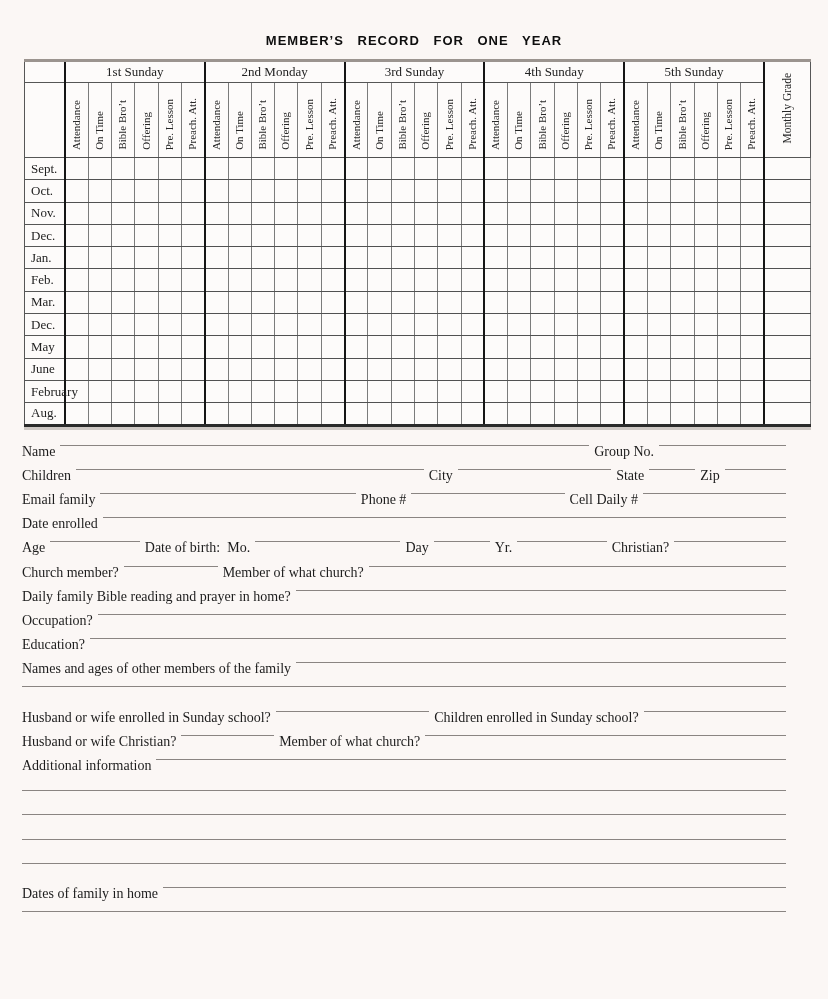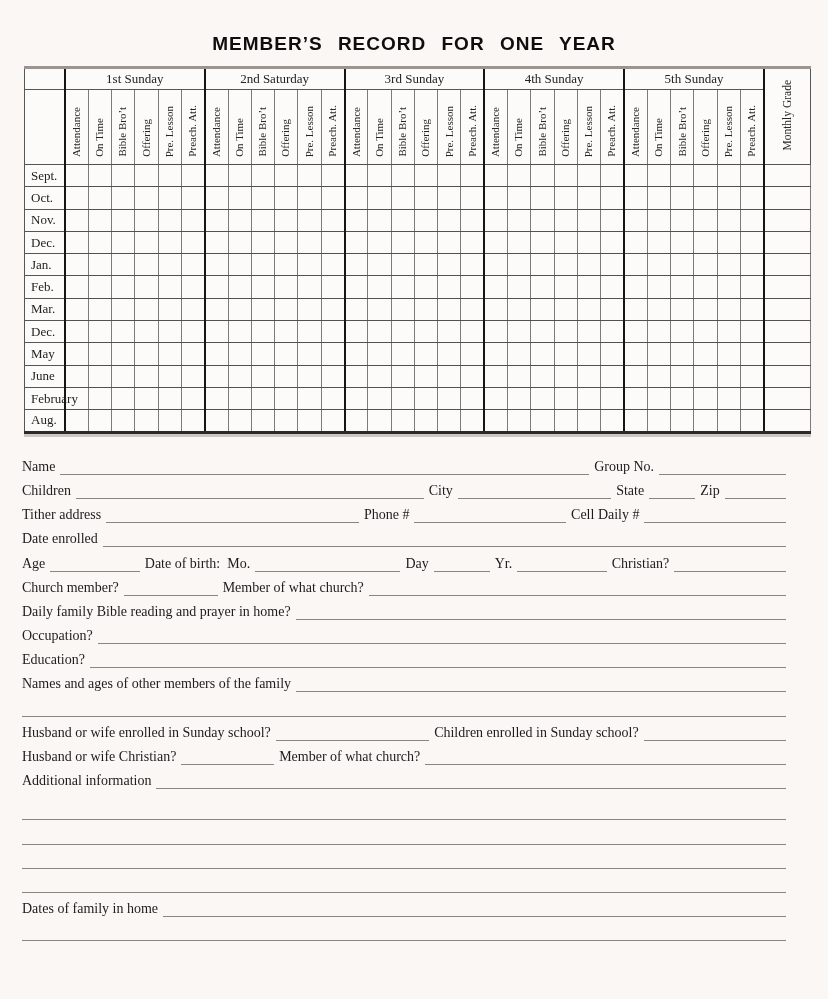--- a/index.html
+++ b/index.html
@@ -7,21 +7,21 @@
     width:828px; height:999px;
     background:#fbf7f5;
     font-family:"Liberation Serif", serif;
     color:#1e1e1e;
     overflow:hidden;
   }
   .page { padding:0 22px; }
 
   .title {
     font-family:"Liberation Sans", sans-serif;
-    font-size:19px; font-weight:bold;
+    font-size:13px; font-weight:bold;
     letter-spacing:1px; word-spacing:9px;
     text-align:center; color:#0e0e0e;
     margin:33px 0 11px 0;
   }
 
   
   table.rec {
     border-collapse:collapse; table-layout:fixed;
     width:787px; margin-left:2px;
     border-top:3px solid #9b948f;
@@ -69,21 +69,21 @@
   }
   .cell {
     border:1px solid;
     border-color:#515151 #7b7b7b; 
   }
   .gfirst { border-left:2px solid #151515 !important; }
 
   
   .form { margin-top:17px; width:764px; }
   .frow {
-    display:flex; align-items:flex-end;
+    display:flex; 
     height:24.2px; font-size:14px; color:#1c1c1c;
   }
   .frow.gap { margin-top:7px; }
   .flabel { white-space:pre; flex:0 0 auto; }
   .fline {
     border-bottom:1px solid #8a8582;
     margin:0 5px; height:1px; flex-grow:1; min-width:18px;
   }
   .frow .fline:first-child { margin-left:0; }
   .frow .fline:last-child  { margin-right:0; }
@@ -126,21 +126,21 @@
         <col class="subw">
         <col class="subw">
         <col class="subw">
         <col class="subw">
         <col class="gradew">
       </colgroup>
     <thead>
         <tr class="hgroup">
           <td class="mcol"></td>
           <th class="ghead gfirst" colspan="6">1st Sunday</th>
-          <th class="ghead gfirst" colspan="6">2nd Saturday</th>
+          <th class="ghead gfirst" colspan="6">2nd Monday</th>
           <th class="ghead gfirst" colspan="6">3rd Sunday</th>
           <th class="ghead gfirst" colspan="6">4th Sunday</th>
           <th class="ghead gfirst" colspan="6">5th Sunday</th>
           <th class="gradeh gfirst" rowspan="2"><span class="vtext">Monthly Grade</span></th>
         </tr>
         <tr class="hsub">
           <td class="mcol"></td>
           <th class="sub gfirst"><span class="vtext">Attendance</span></th>
           <th class="sub"><span class="vtext">On Time</span></th>
           <th class="sub"><span class="vtext">Bible Bro’t</span></th>
@@ -596,21 +596,21 @@
         <span class="flabel">Children</span>
         <span class="fline" style="flex-grow: 34;"></span>
         <span class="flabel">City</span>
         <span class="fline" style="flex-grow: 15;"></span>
         <span class="flabel">State</span>
         <span class="fline" style="flex-grow: 4.5;"></span>
         <span class="flabel">Zip</span>
         <span class="fline" style="flex-grow: 6;"></span>
       </div>
       <div class="frow">
-        <span class="flabel">Tither address</span>
+        <span class="flabel">Email family</span>
         <span class="fline" style="flex-grow: 25;"></span>
         <span class="flabel">Phone #</span>
         <span class="fline" style="flex-grow: 15;"></span>
         <span class="flabel">Cell Daily #</span>
         <span class="fline" style="flex-grow: 14;"></span>
       </div>
       <div class="frow">
         <span class="flabel">Date enrolled</span>
         <span class="fline" style="flex-grow: 65;"></span>
       </div>

